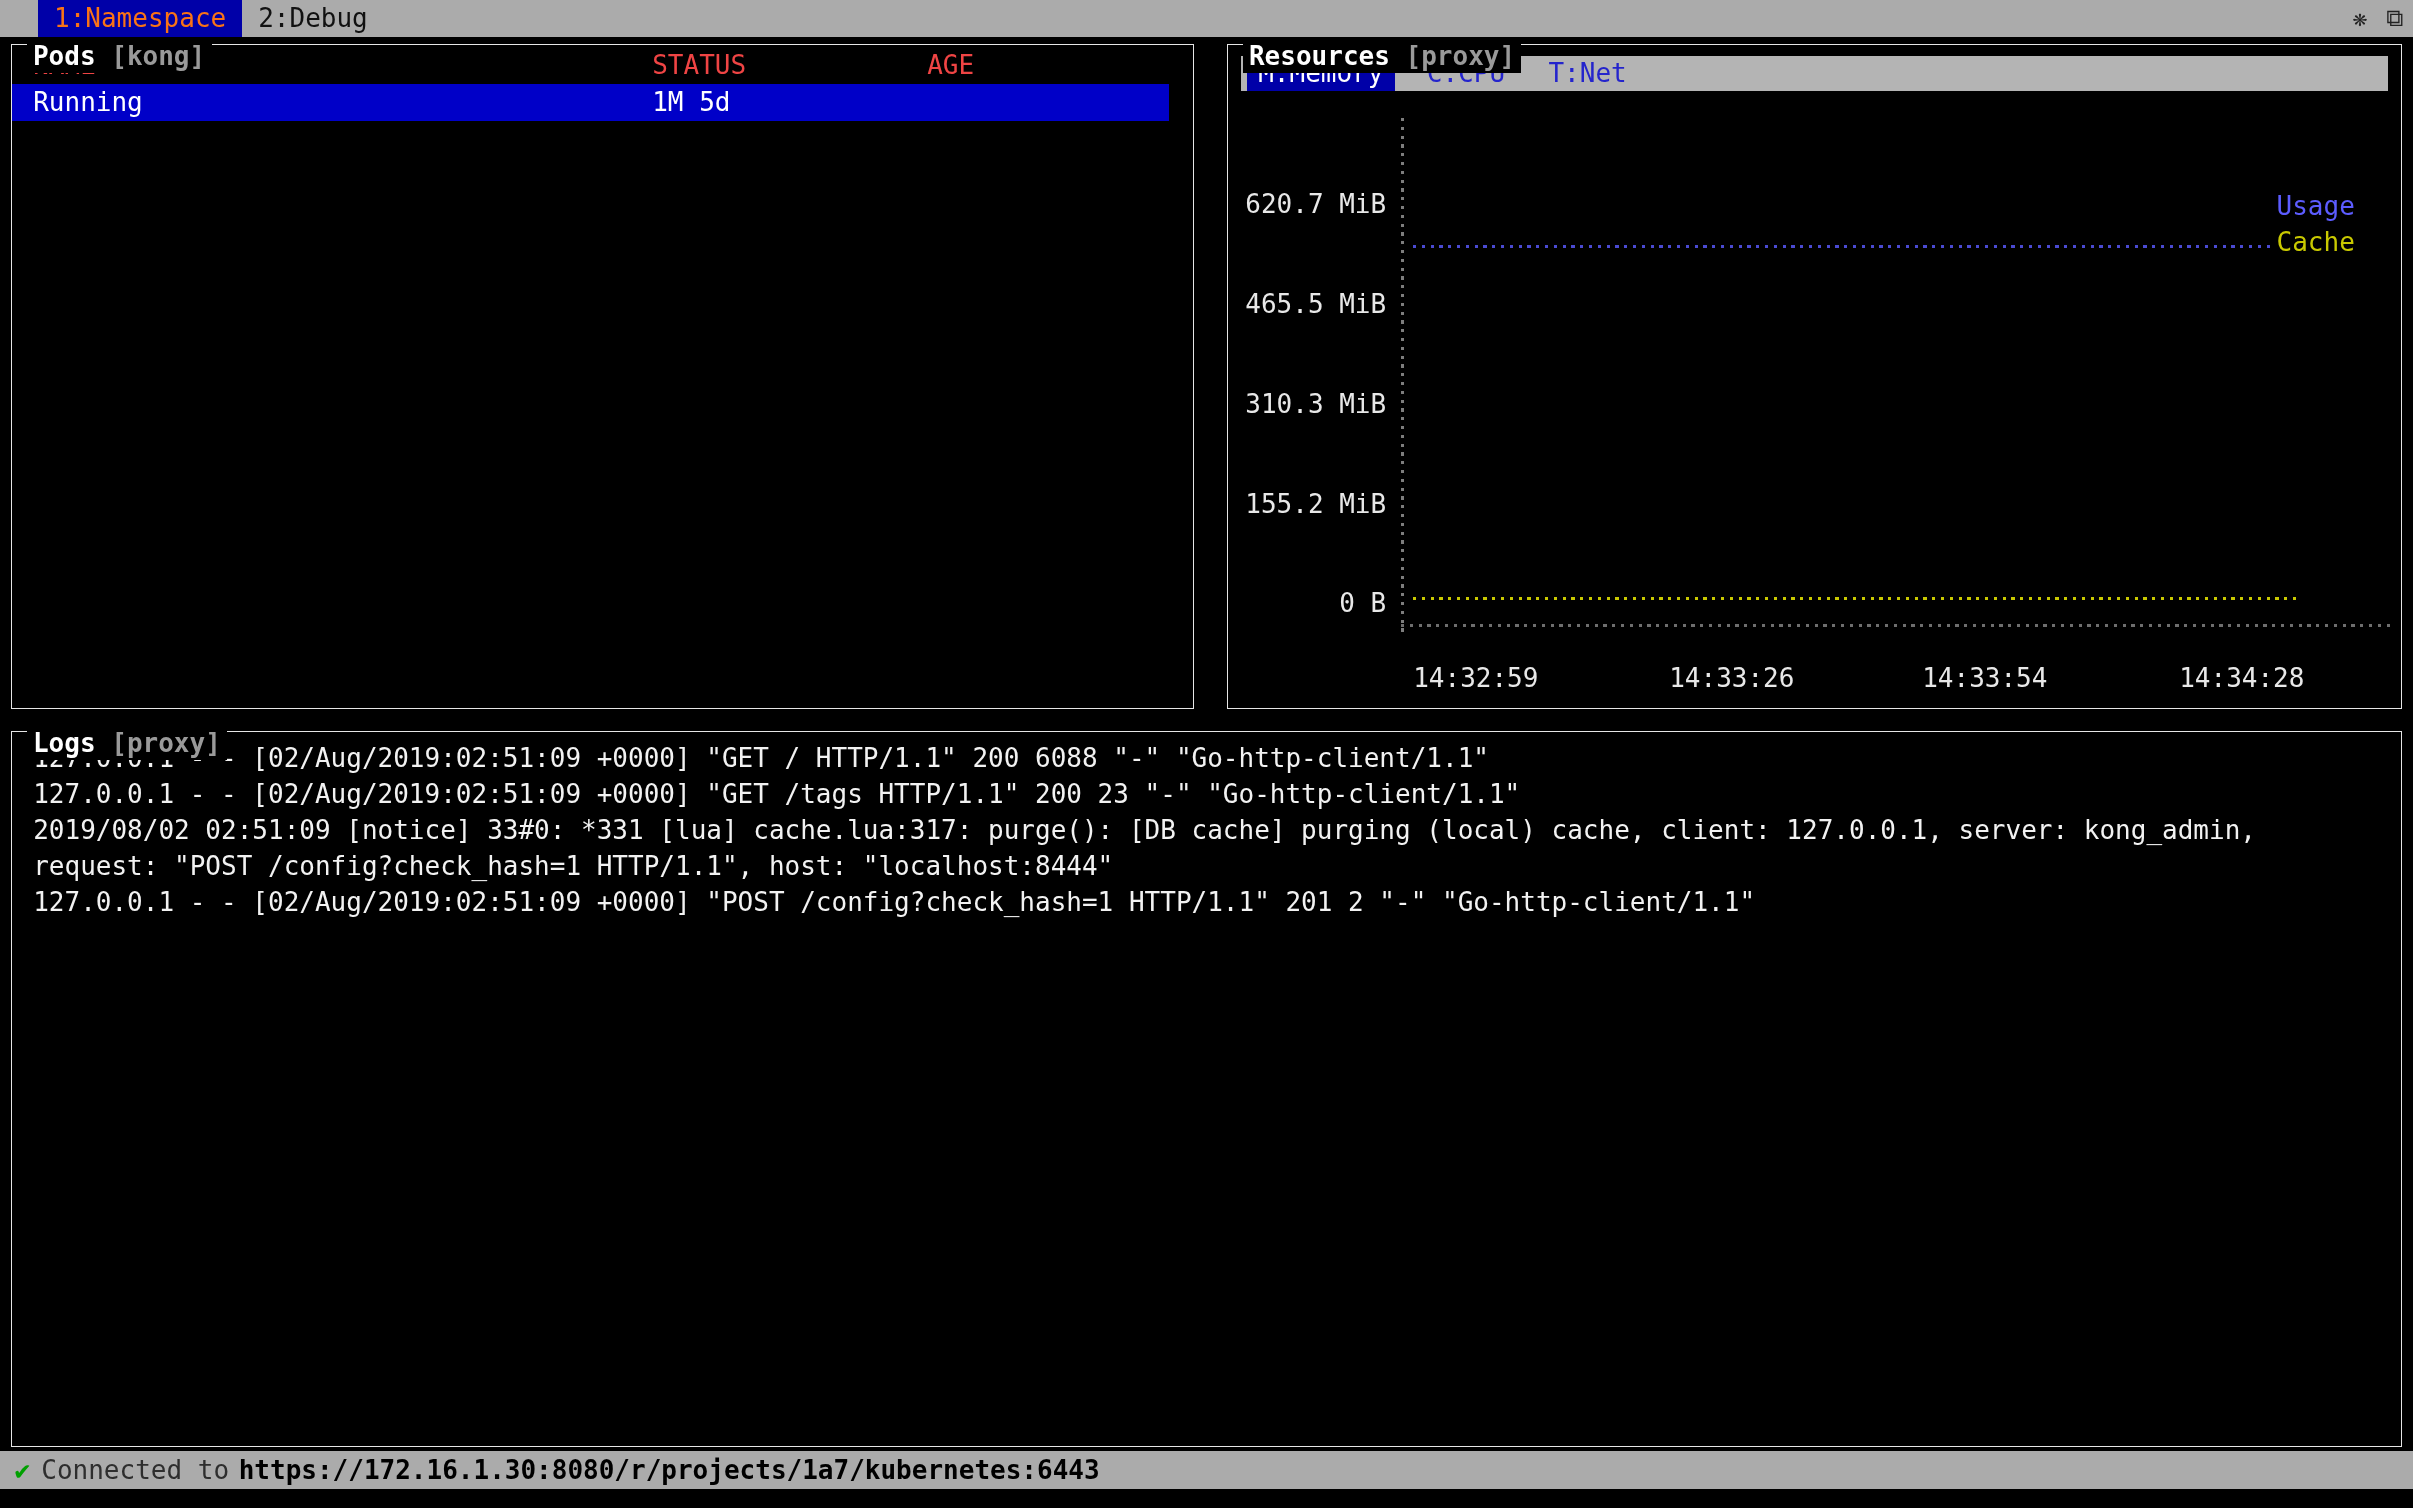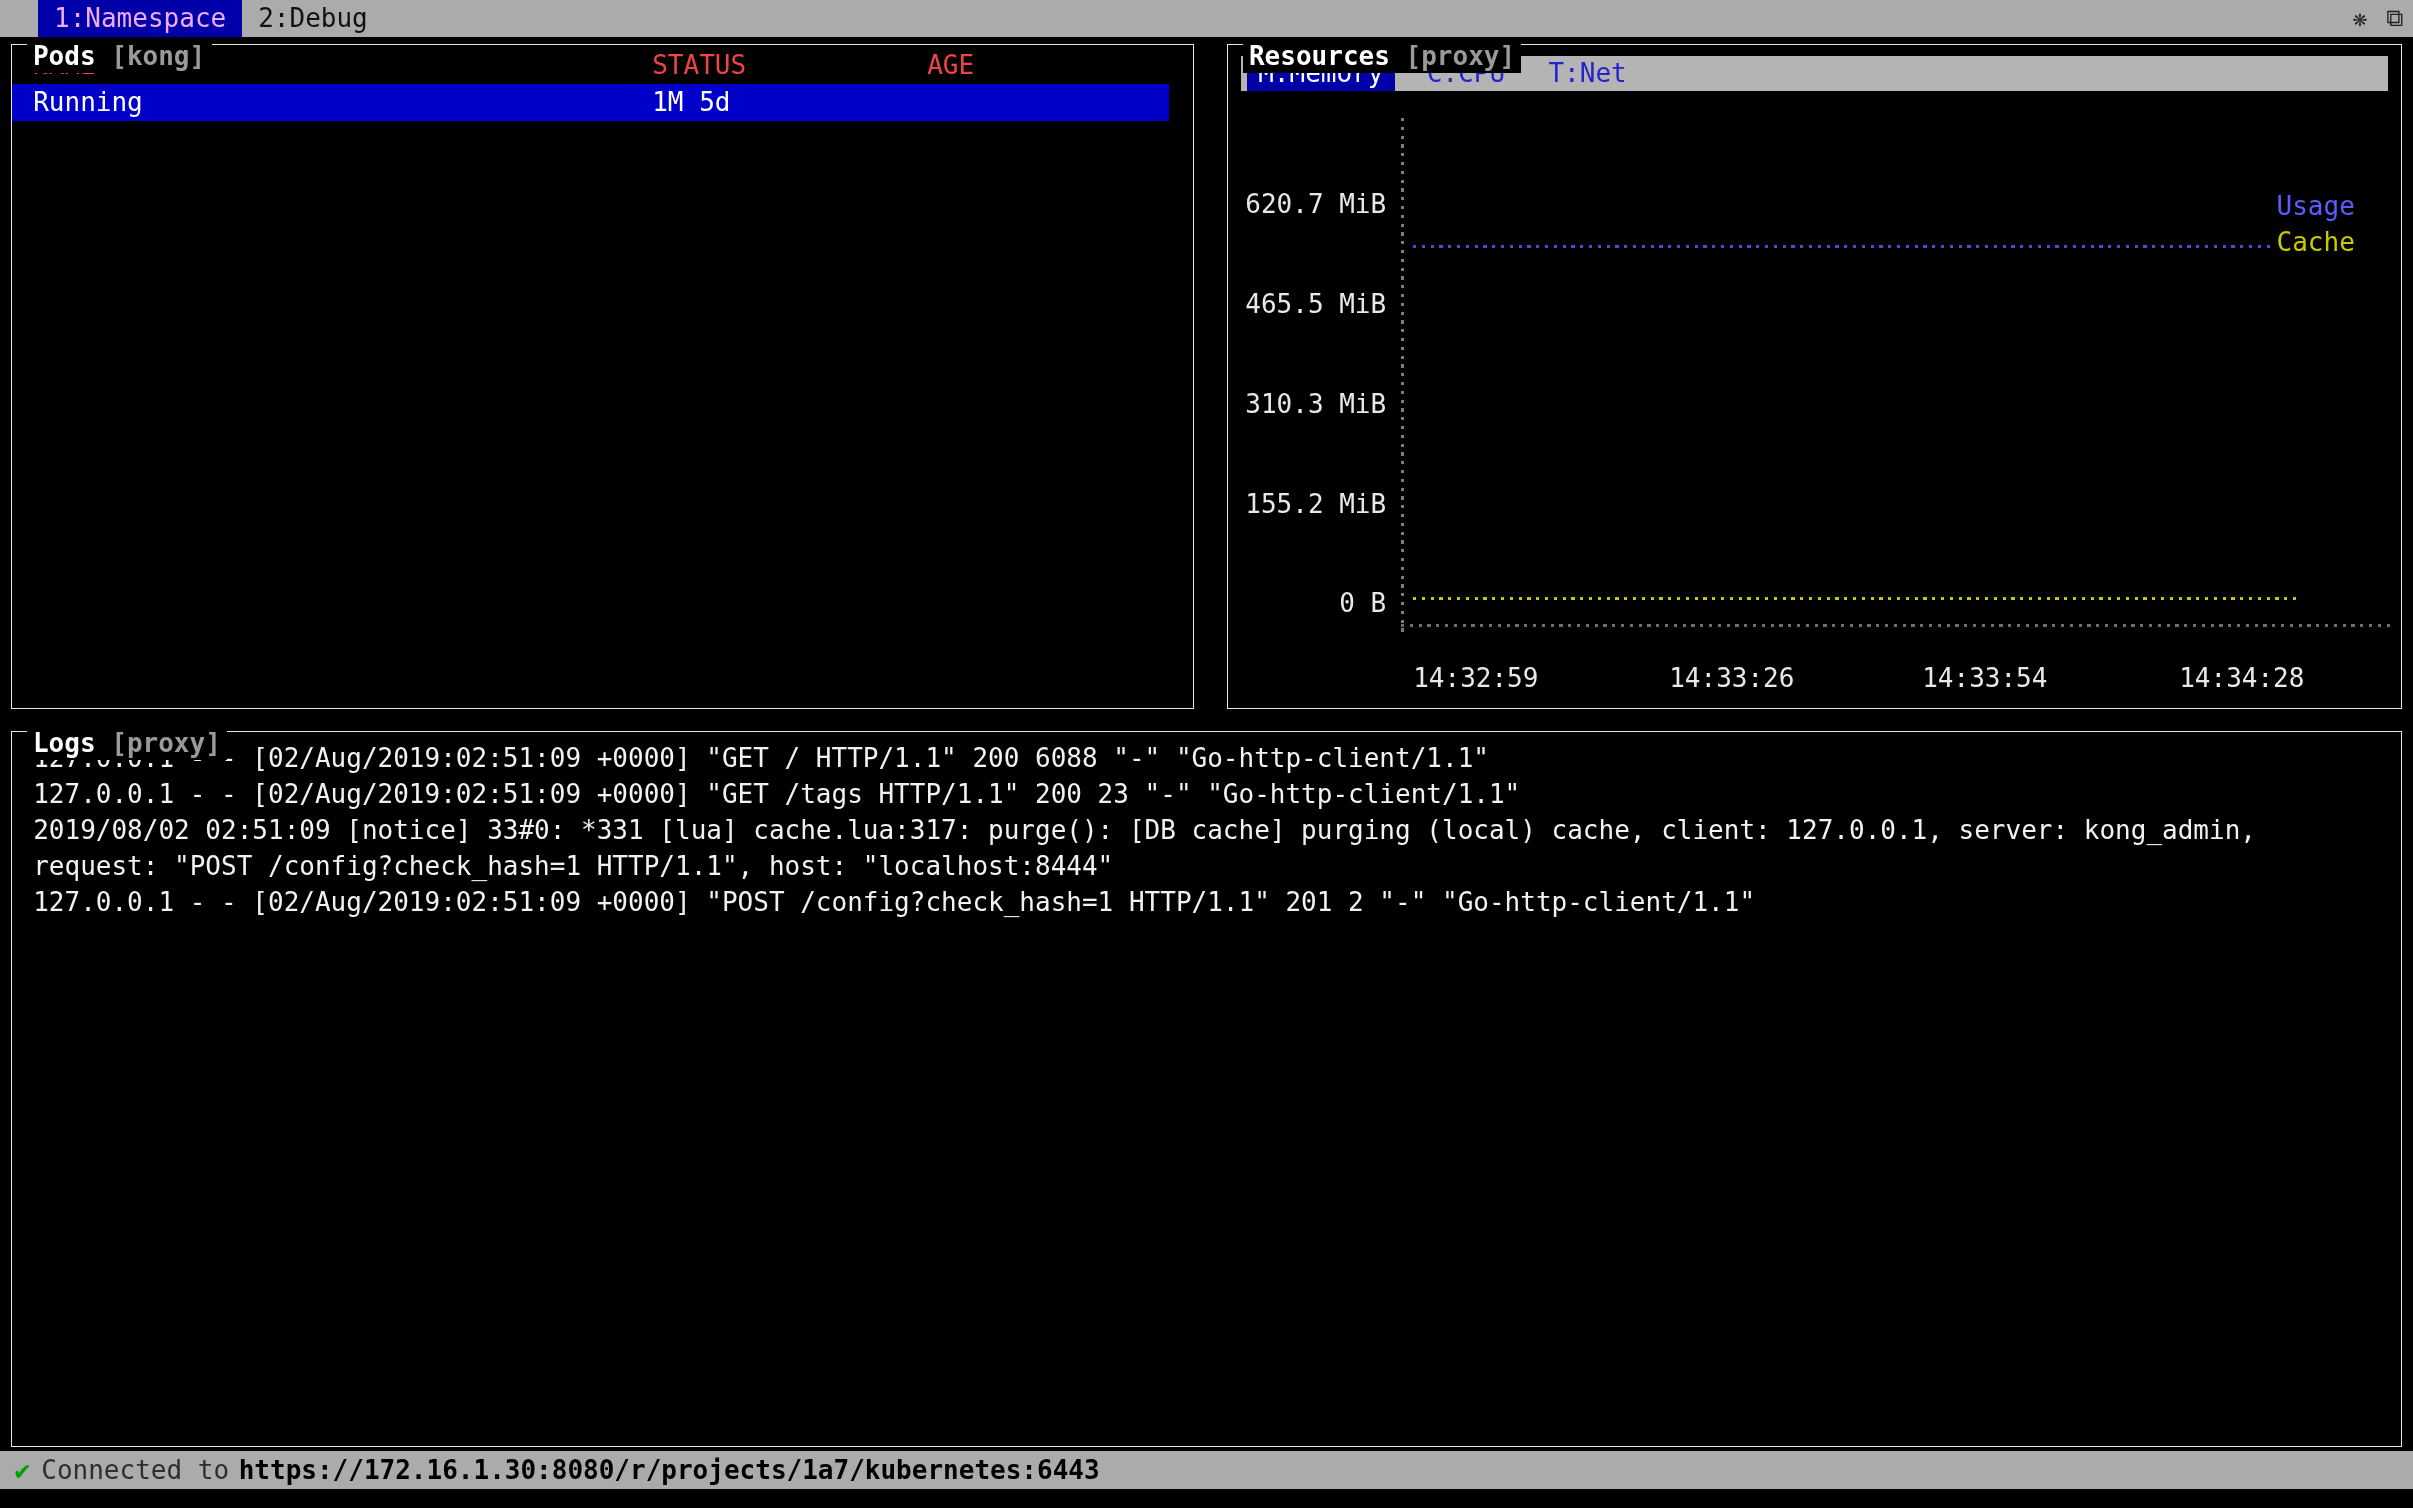--- a/index.html
+++ b/index.html
@@ -10,21 +10,21 @@
     font-size:26px; color:#f2f2f2;
   }
 
   
   .topbar {
     height:37px; background:#ababab; display:flex; align-items:stretch;
     color:#111;
   }
   .topbar .lead { width:38px; }
   .tab { line-height:37px; padding:0 16px; cursor:default; white-space:pre; }
-  .tab-active { background:#0000a8; color:#f0abfc; }
+  .tab-active { background:#0000a8; color:#f97316; }
   .topbar-spacer { flex:1; }
   .topbar-icon { line-height:37px; padding:0 9.6px; font-size:24px; color:#222; }
 
   
   .panel {
     position:relative; border:1.6px solid #e6e6e6; background:#000;
   }
   .panel-title {
     position:absolute; top:-6.4px; left:14.4px; background:#000; padding:0 6.4px;
     line-height:34px; font-weight:bold; color:#fff; white-space:pre;

